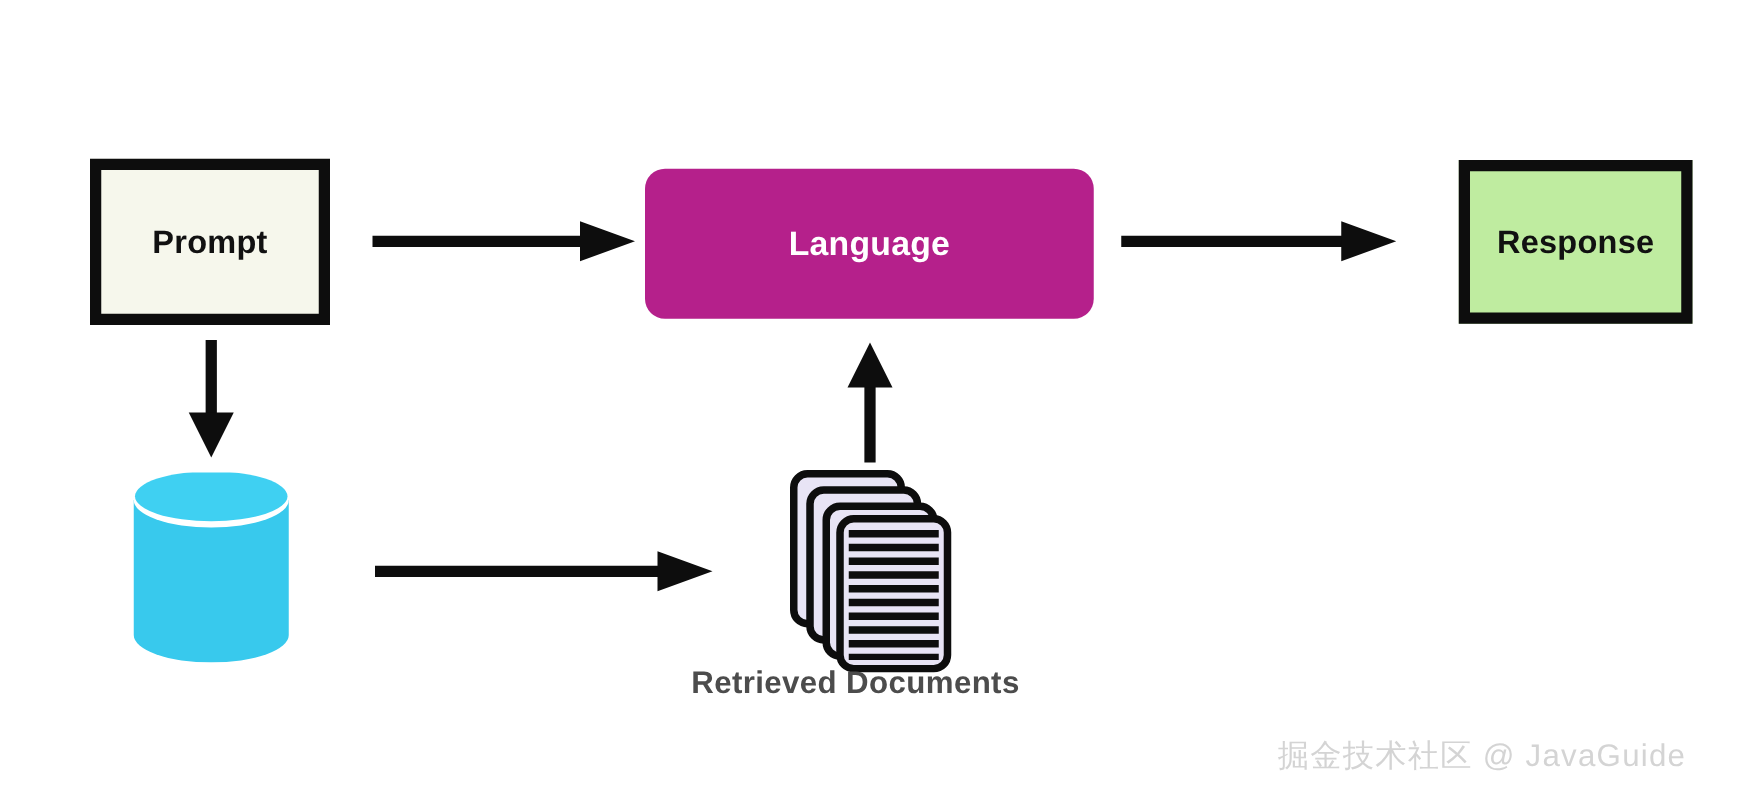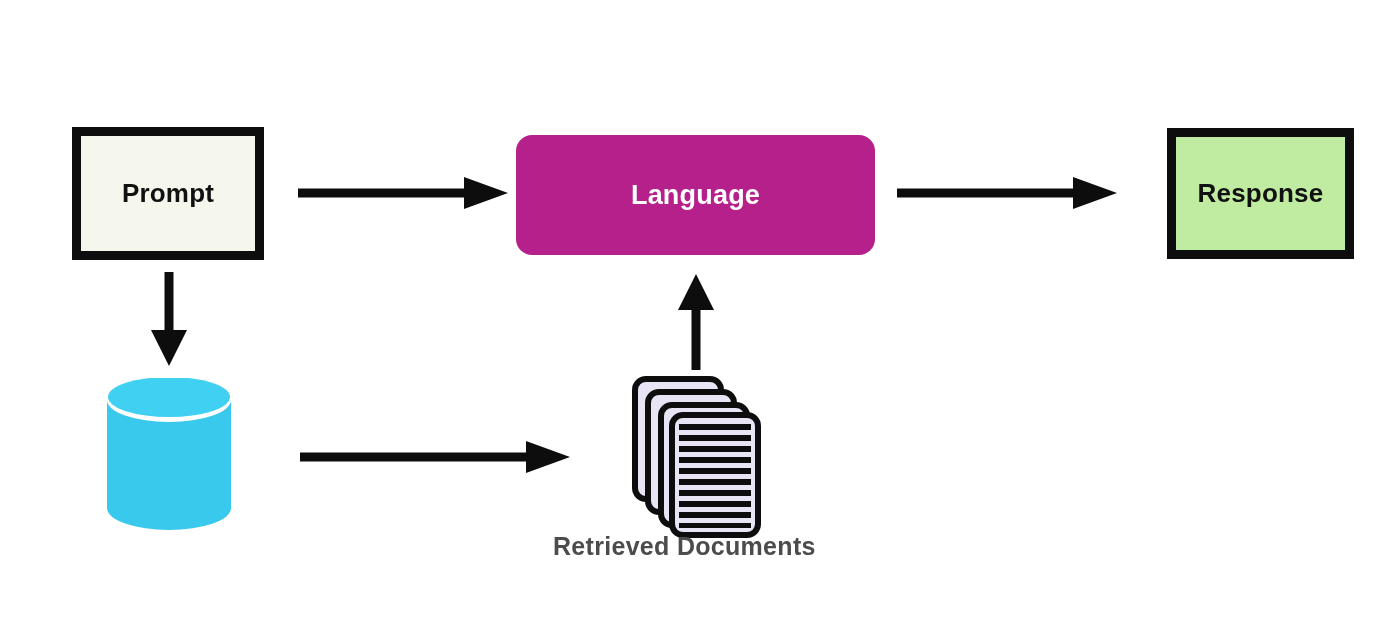--- a/index.html
+++ b/index.html
@@ -199,14 +199,15 @@
         <rect x="47" y="125" width="72" height="6"></rect>
         <rect x="47" y="136" width="72" height="6"></rect>
         <rect x="47" y="147" width="72" height="5"></rect>
       </g>
     </g>
   </svg>
 
 
   <div class="caption" id="caption-retrieved-docs">Retrieved Documents</div>
 
+  <div id="watermark">掘金技术社区 @ JavaGuide</div>
 
 </div>
 
 </body></html>

